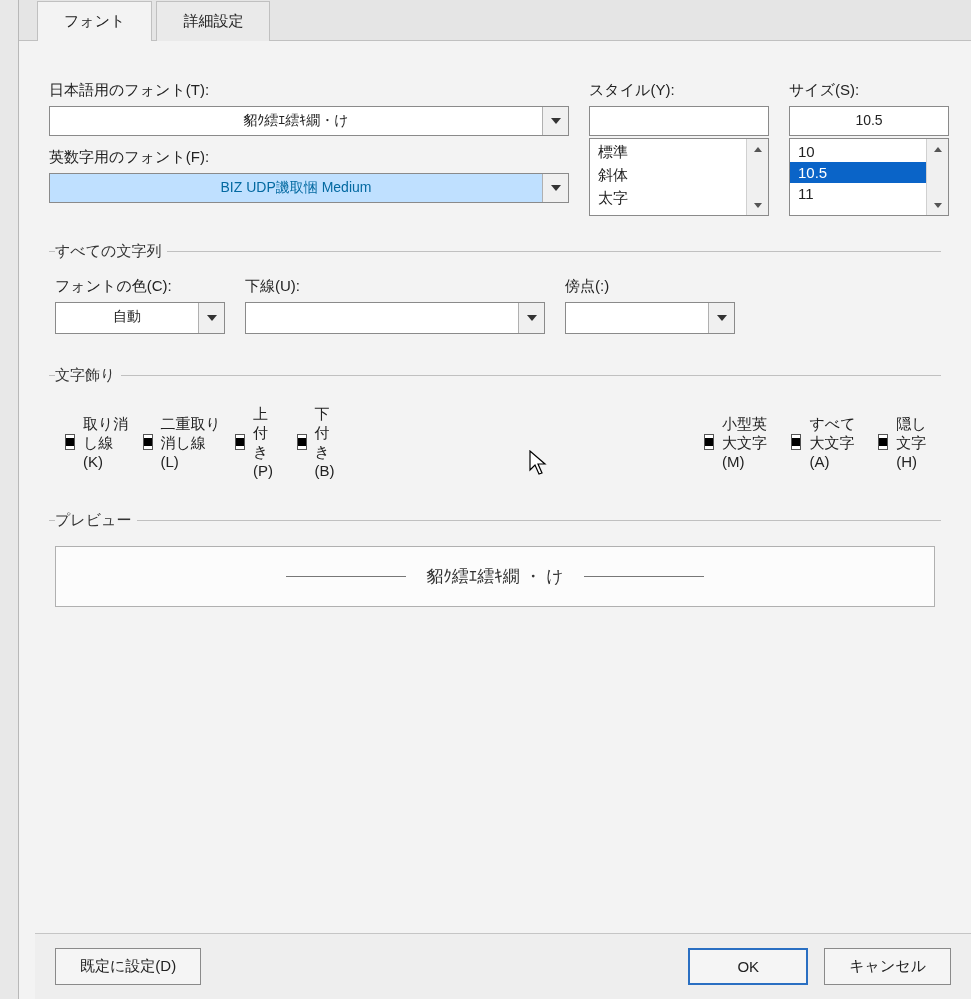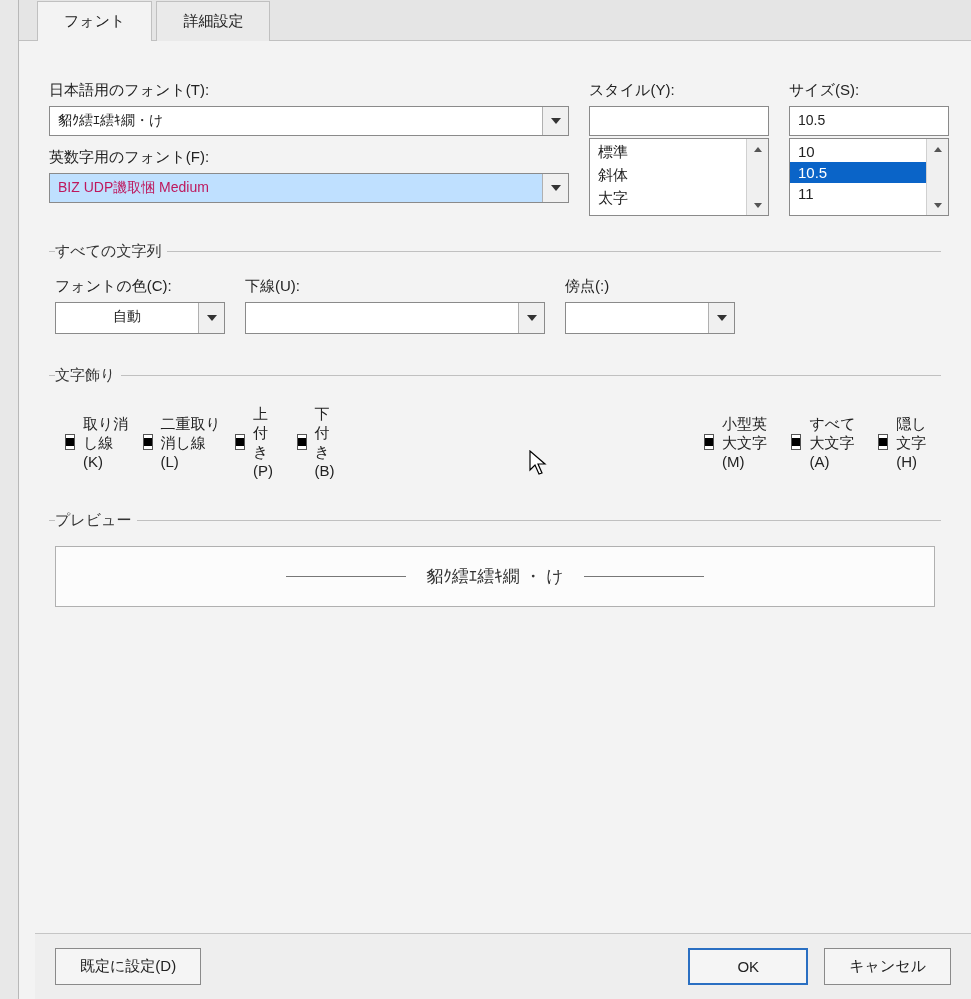--- a/index.html
+++ b/index.html
@@ -43,26 +43,26 @@
   .col-jp { flex: 0 0 520px; }
   .col-style { flex: 0 0 180px; }
   .col-size { flex: 0 0 160px; }
   .lbl { display: block; margin-bottom: 6px; font-size: 15px; }
   .combo, .combo2 {
     display: flex;
     border: 1px solid #8a8a8a;
     background: #fff;
     height: 30px;
   }
-  .combo .text { flex: 1; padding: 5px 8px; white-space: nowrap; overflow: hidden; }
+  .combo .text { flex: 1; padding: 5px 8px; white-space: nowrap; overflow: hidden; text-align: center; }
   .combo .caret, .combo2 .caret {
     width: 26px; display: flex; align-items: center; justify-content: center;
     background: #f0f0f0; border-left: 1px solid #b0b0b0;
   }
-  .combo .text.sel { background: #bfe0ff; color: #be185d; }
+  .combo .text.sel { background: #bfe0ff; color: #0369a1; }
   .caret svg { width: 10px; height: 6px; }
   .listpane {
     border: 1px solid #8a8a8a; background: #fff; height: 78px;
     display: flex; margin-top: 2px;
   }
   .listpane .items { flex: 1; overflow: hidden; padding: 2px 0; }
   .listpane .item { padding: 2px 8px; font-size: 15px; }
   .listpane .item.sel { background: #0a64c8; color: #fff; }
   .scrollbar {
     width: 22px; background: #f0f0f0; border-left: 1px solid #d0d0d0;

